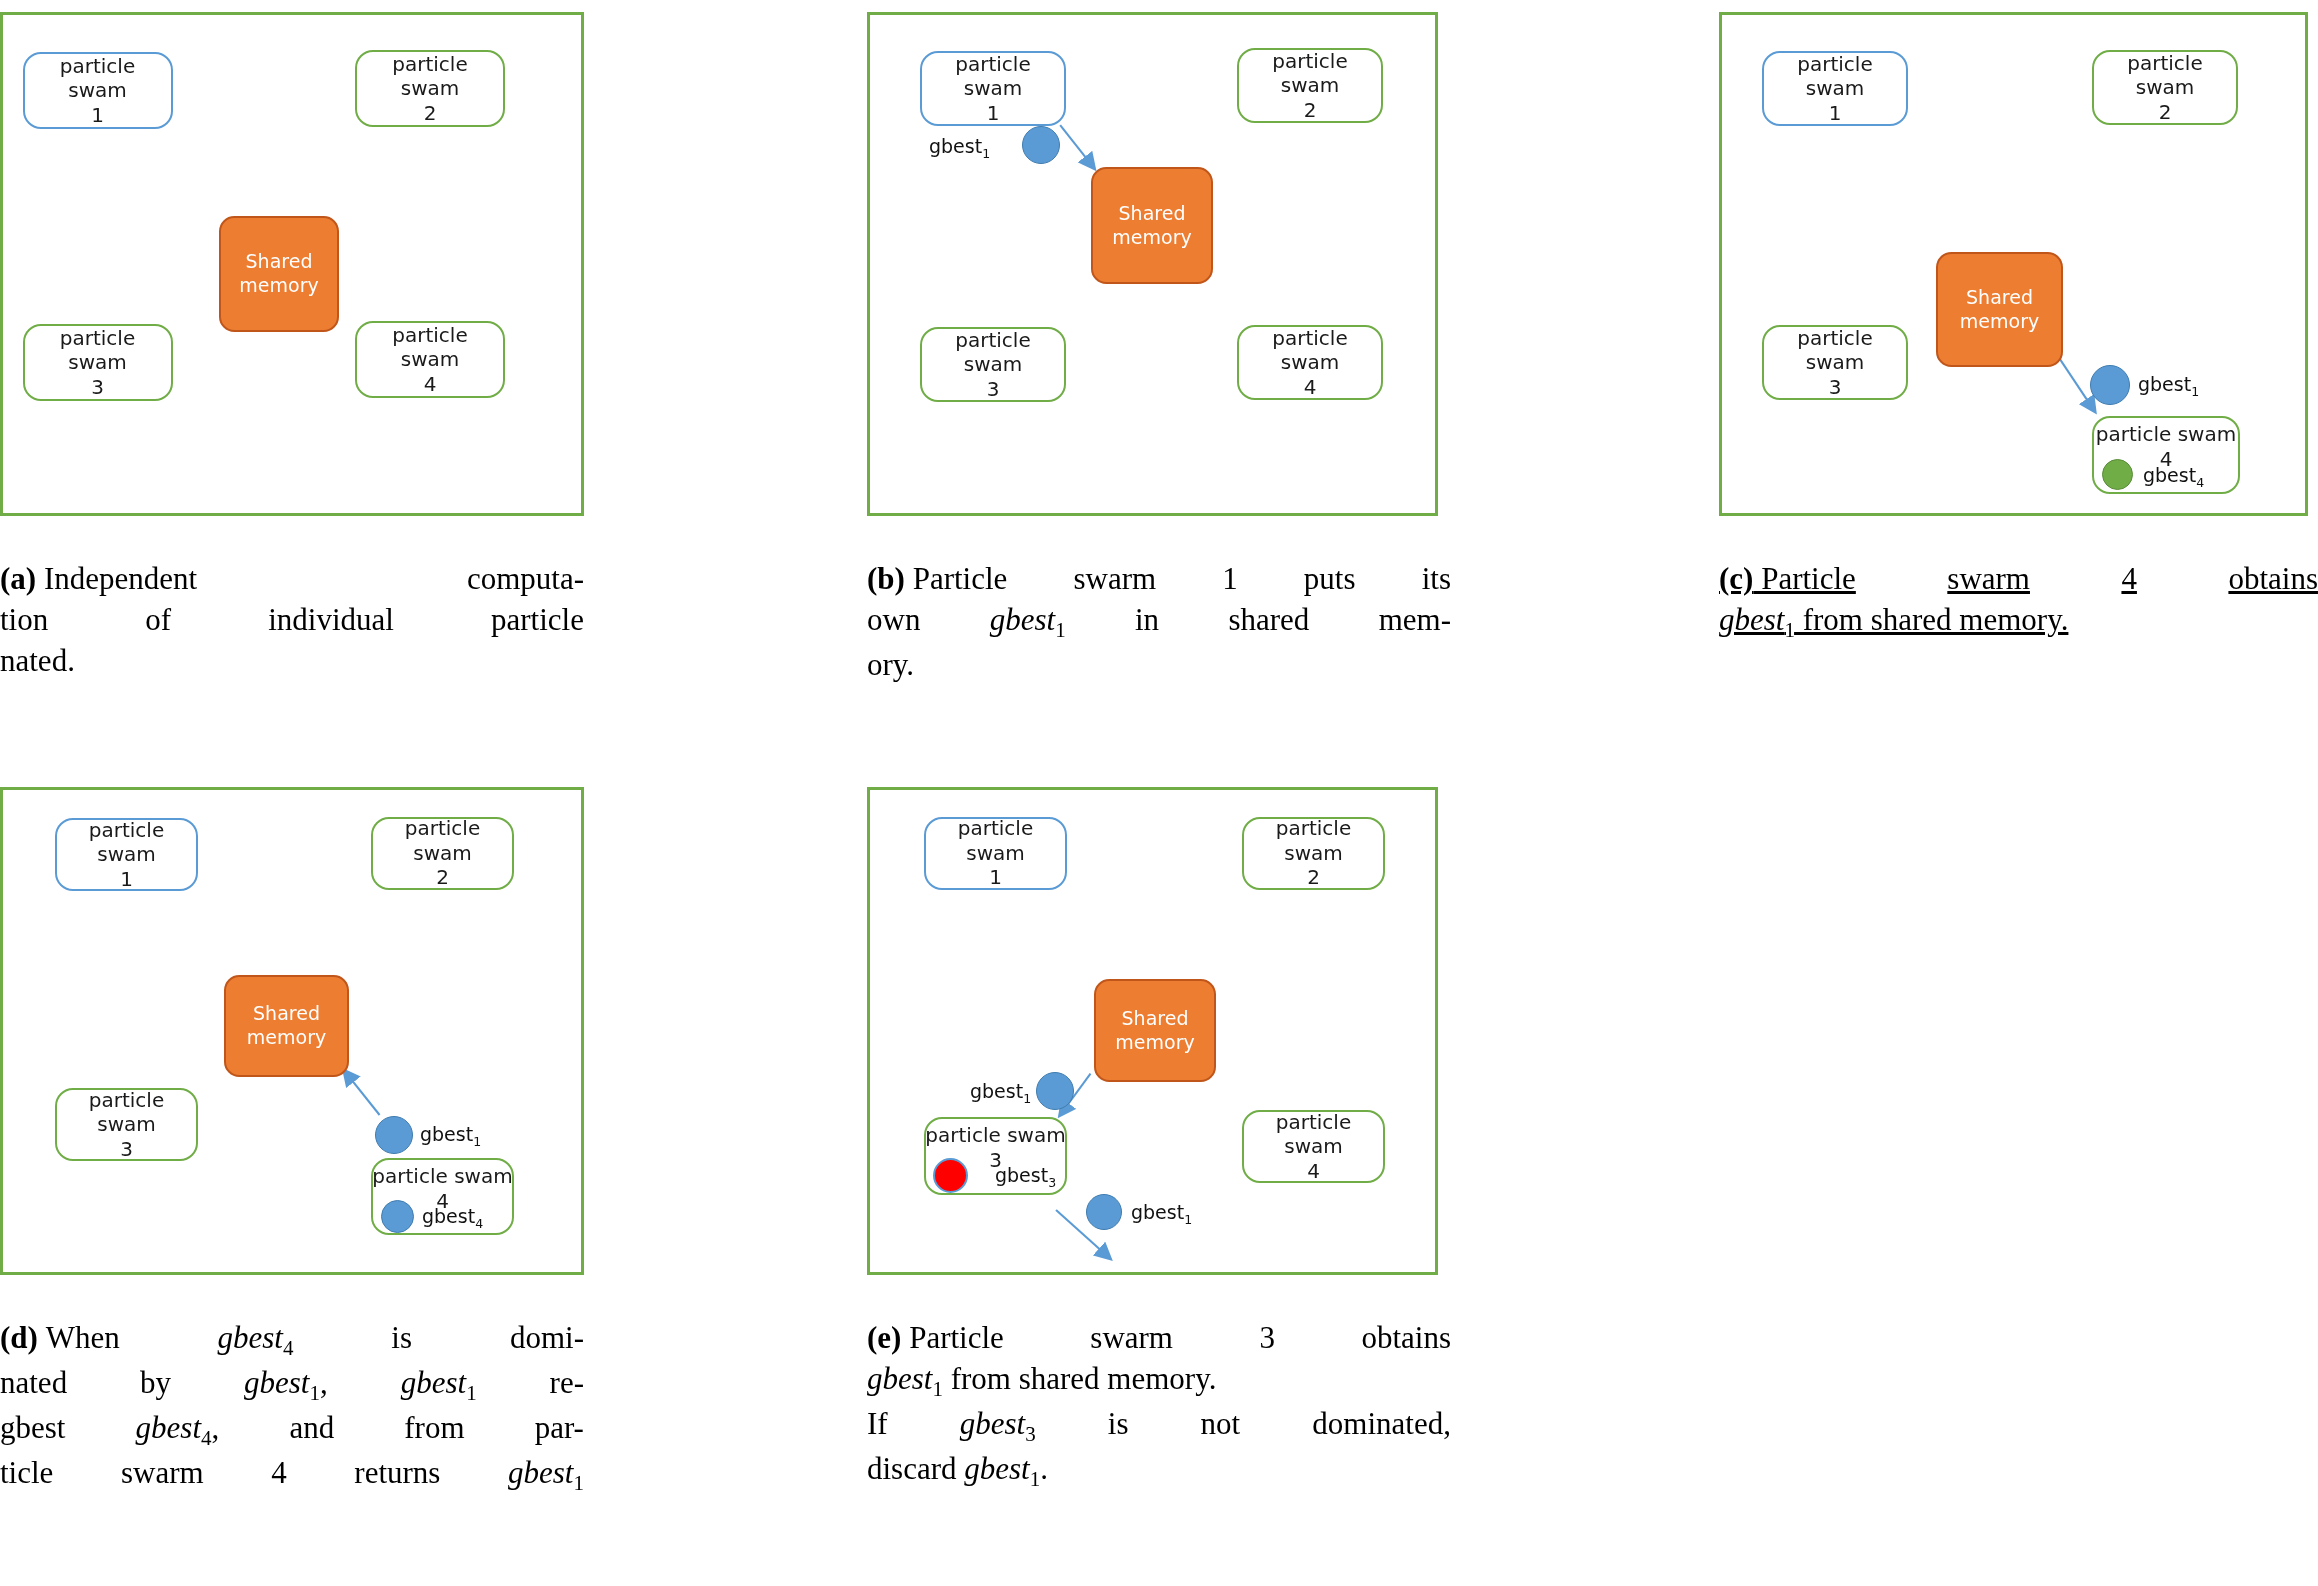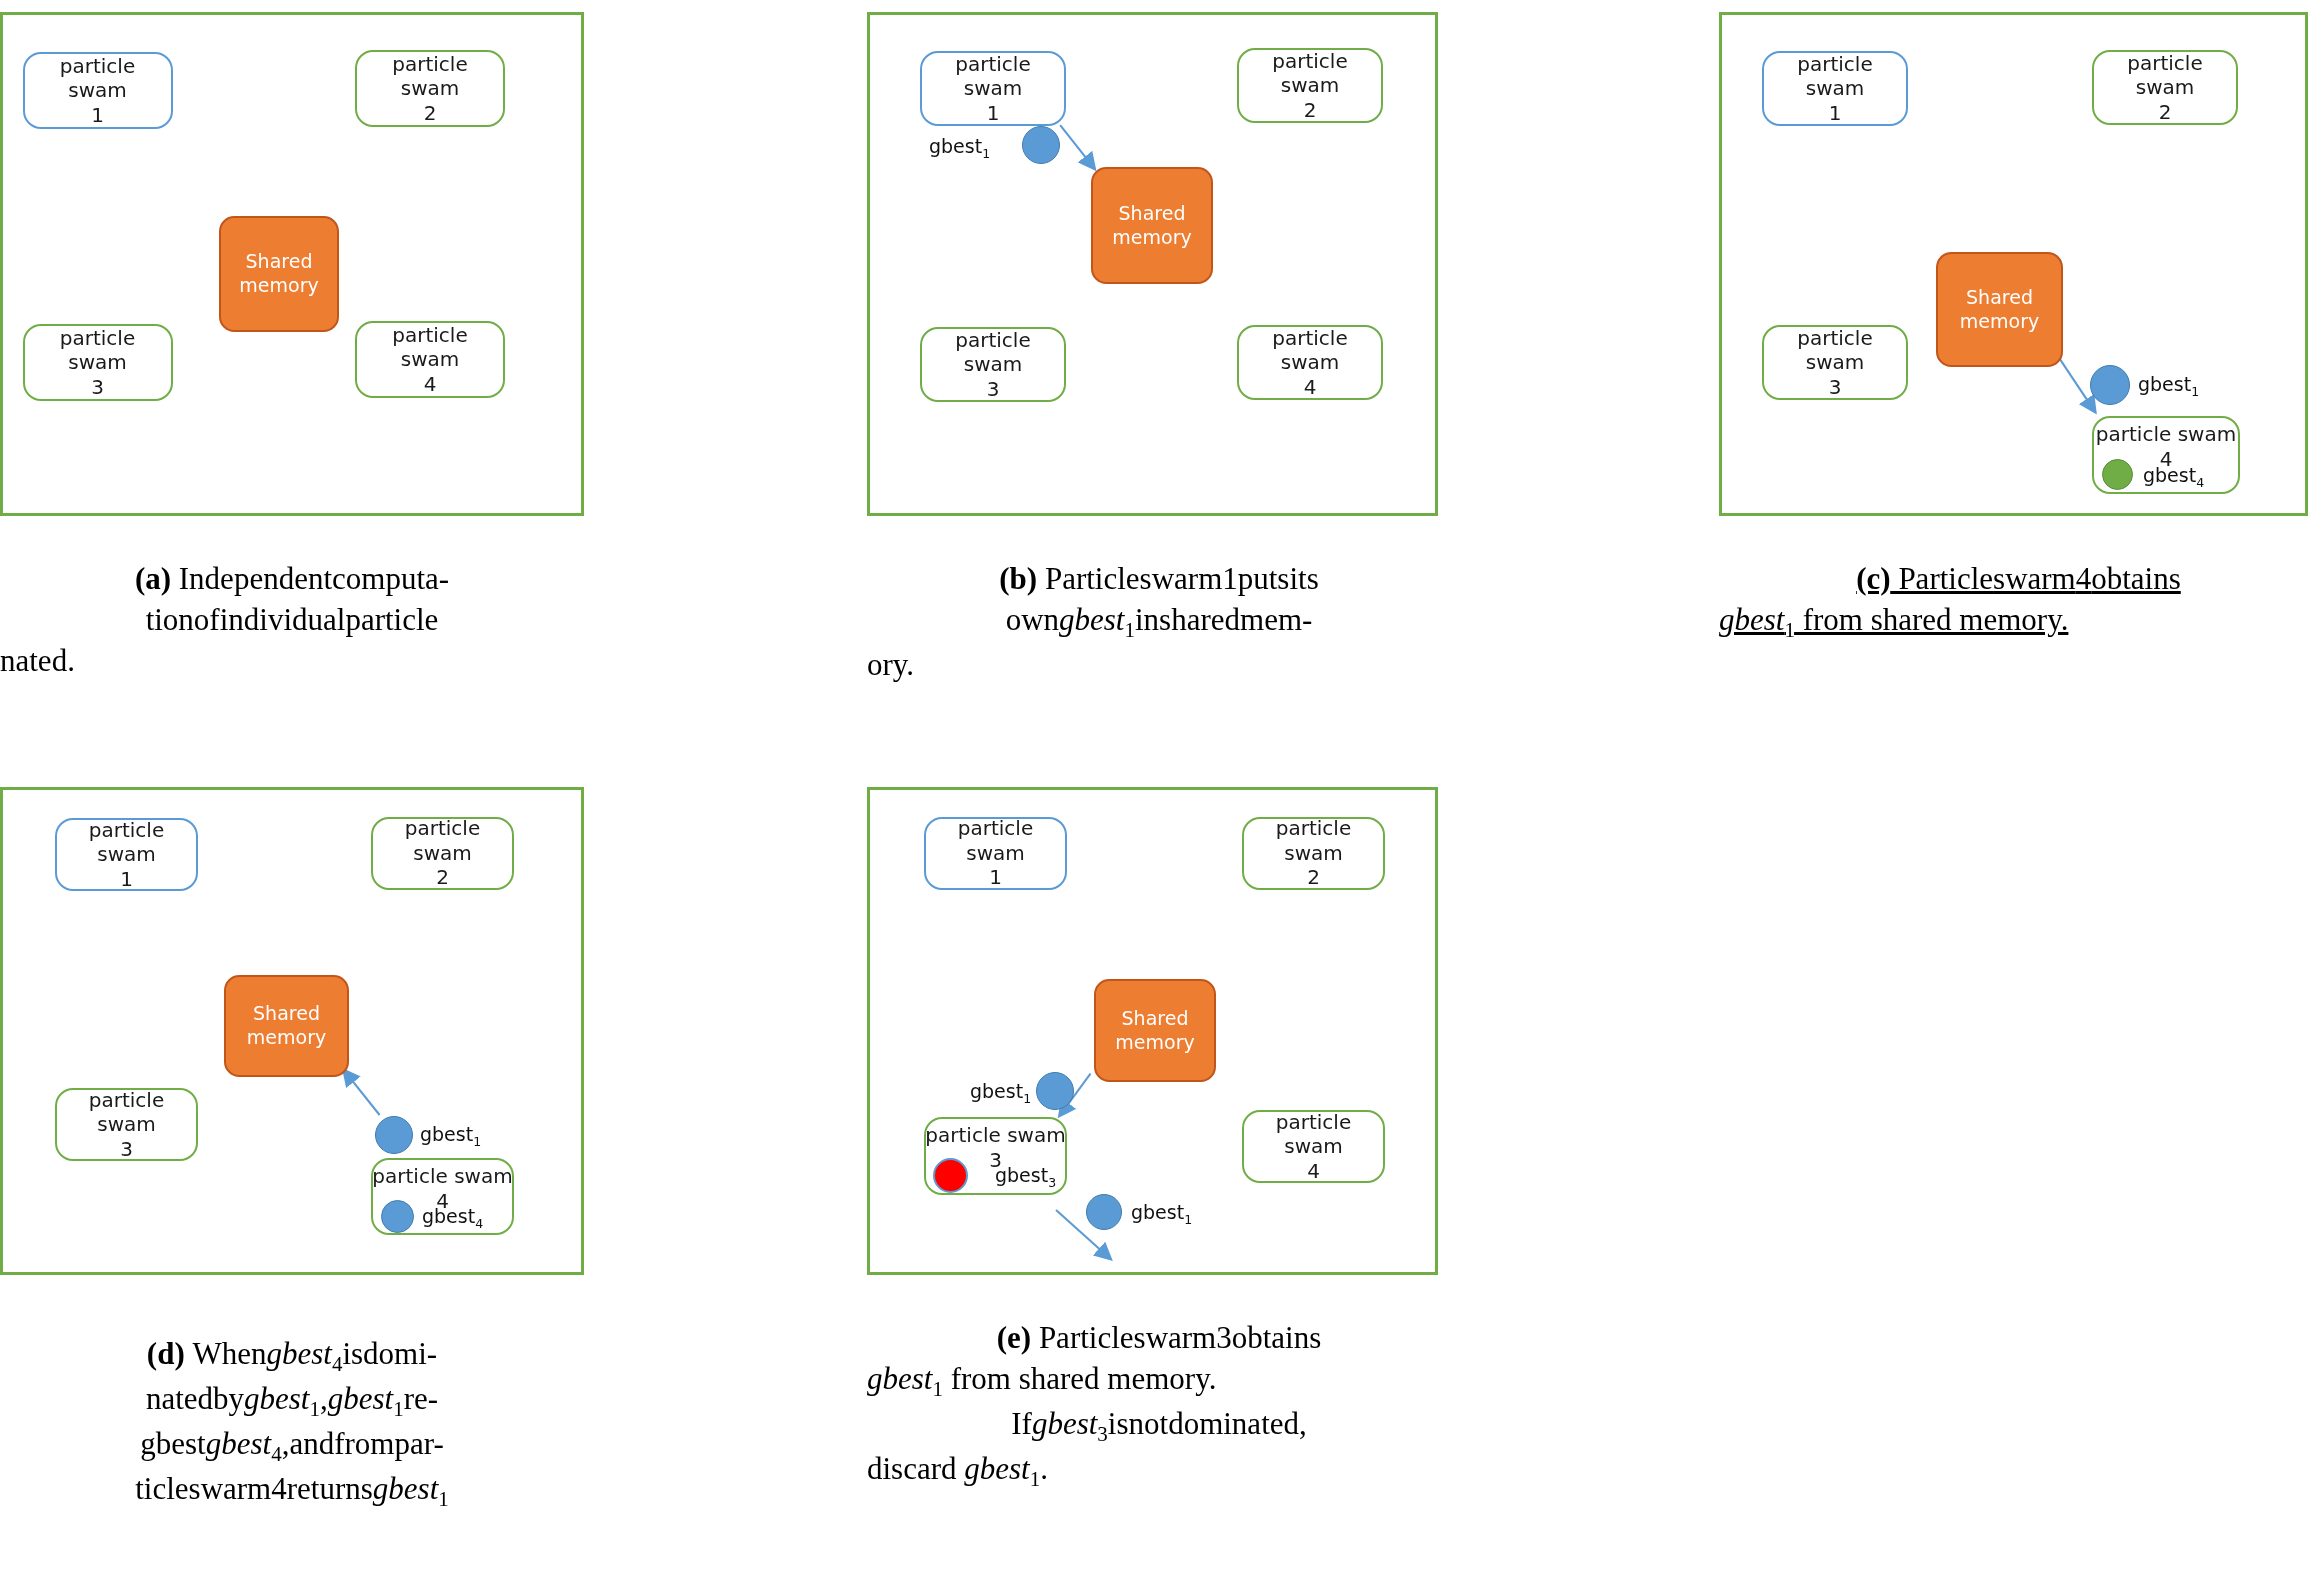--- a/index.html
+++ b/index.html
@@ -117,21 +117,21 @@
     text-align: justify;
     text-justify: inter-word;
     width: 584px;
   }
   .caption .lbl { font-weight: bold; }
   .caption i { font-style: italic; }
   .caption sub { font-size: 21px; }
   .cap-line { display: block; white-space: nowrap; }
   .cap-line.just {
     display: flex;
-    justify-content: center;
+    justify-content: space-between;
   }
 </style>
 </head>
 <body>
 
 <div class="fig-grid">
 
   <div class="fig-col col-1 row-1">
     <div class="panel">
 
@@ -344,21 +344,21 @@
 
       <div class="swarm" style="left:368px; top:368px; width:143px; height:77px; justify-content:flex-start; padding-top:4.2px;">
         <span class="ln">particle swam</span>
         <span class="ln">4</span>
       </div>
       <div class="dot blue" style="left:378px; top:410px; width:33px; height:33px;"></div>
       <span class="dot-label" style="left:419px; top:415px;">gbest<sub>4</sub></span>
 
     </div>
 
-    <div class="caption" style="top:531px; left:0;margin-top:16px;">
+    <div class="caption" style="top:531px; left:0;">
       <span class="cap-line just">
         <span><span class="lbl">(d)</span>&nbsp;When</span>
           <span><i>gbest</i><sub>4</sub></span>
           <span>is</span>
           <span>domi-</span>
       </span>
       <span class="cap-line just">
         <span>nated</span>
           <span>by</span>
           <span><i>gbest</i><sub>1</sub>,</span>

